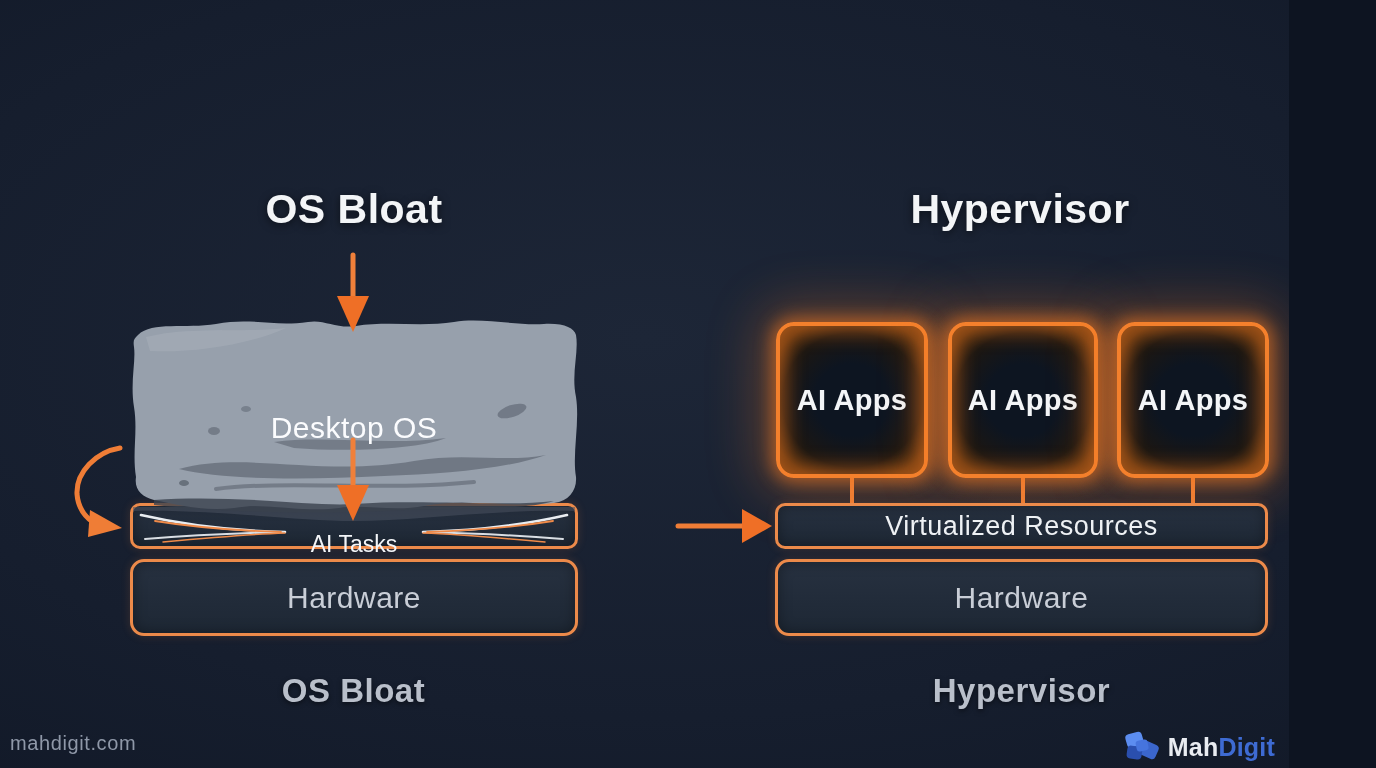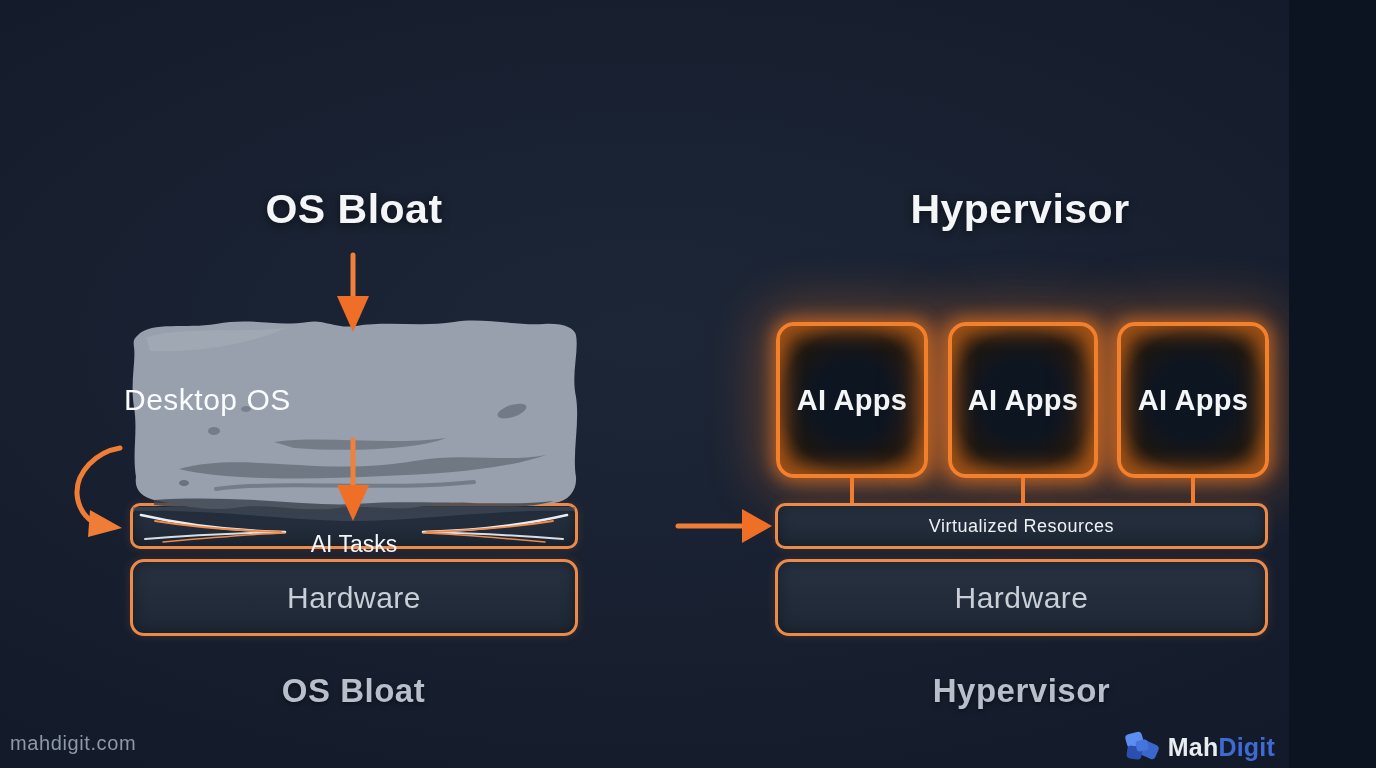--- a/index.html
+++ b/index.html
@@ -18,34 +18,34 @@
     letter-spacing:.5px;text-shadow:0 2px 5px rgba(0,0,0,.5);
   }
   .bar{
     box-sizing:border-box;border:3px solid #ec8a4a;border-radius:11px;
     background:linear-gradient(180deg,#273140 0%,#212b39 60%,#1e2835 100%);
     display:flex;align-items:center;justify-content:center;
     box-shadow:0 0 10px rgba(235,130,60,.18), inset 0 0 14px rgba(0,0,0,.35);
   }
   .bar.hw{border-radius:14px;}
   .bar-label{color:#c9ced7;font-size:30px;font-weight:400;letter-spacing:.5px;}
-  .bar-label.bright{color:#eef1f4;font-size:18px;}
+  .bar-label.bright{color:#eef1f4;font-size:27px;}
   .tasks-label{position:relative;z-index:3;color:#f3f5f8;font-size:23px;font-weight:400;margin-top:36px;}
   .app-box{
     position:absolute;top:322px;height:156px;box-sizing:border-box;
     border:4px solid #f4802c;border-radius:18px;
     background:radial-gradient(ellipse 62% 58% at 50% 50%, #0d1521 42%, #1c1712 78%, #55300f 100%);
     box-shadow:0 0 16px 5px rgba(243,121,35,.55),0 0 52px 18px rgba(243,121,35,.30),
                inset 0 0 20px 5px rgba(243,121,35,.55);
     display:flex;align-items:center;justify-content:center;z-index:2;
   }
   .app-label{color:#f3f5f7;font-size:29px;font-weight:700;letter-spacing:.3px;}
   .stub{position:absolute;top:478px;width:4px;height:28px;background:#ee8038;z-index:1;}
   .blob-label{
-    position:absolute;left:0;top:72px;width:100%;text-align:left;
+    position:absolute;left:0;top:100px;width:100%;text-align:center;
     color:#fbfcfe;font-size:30px;font-weight:400;letter-spacing:.5px;z-index:2;
   }
   .watermark{left:10px;top:732px;font-size:20px;font-weight:400;color:#8f98a8;letter-spacing:.6px;}
   .brand{right:14px;top:730px;display:flex;align-items:center;gap:7px;}
   .brand-text{font-size:25px;font-weight:700;letter-spacing:.2px;}
   .brand-text .p1{color:#e9ecf1;margin-top:32px;}
   .brand-text .p2{color:#3e6bd3;margin-top:13px;}
   .glowfield{
     left:730px;top:272px;width:580px;height:262px;z-index:0;
     background:radial-gradient(closest-side, rgba(242,122,36,.22), rgba(242,122,36,.10) 55%, transparent 78%);

